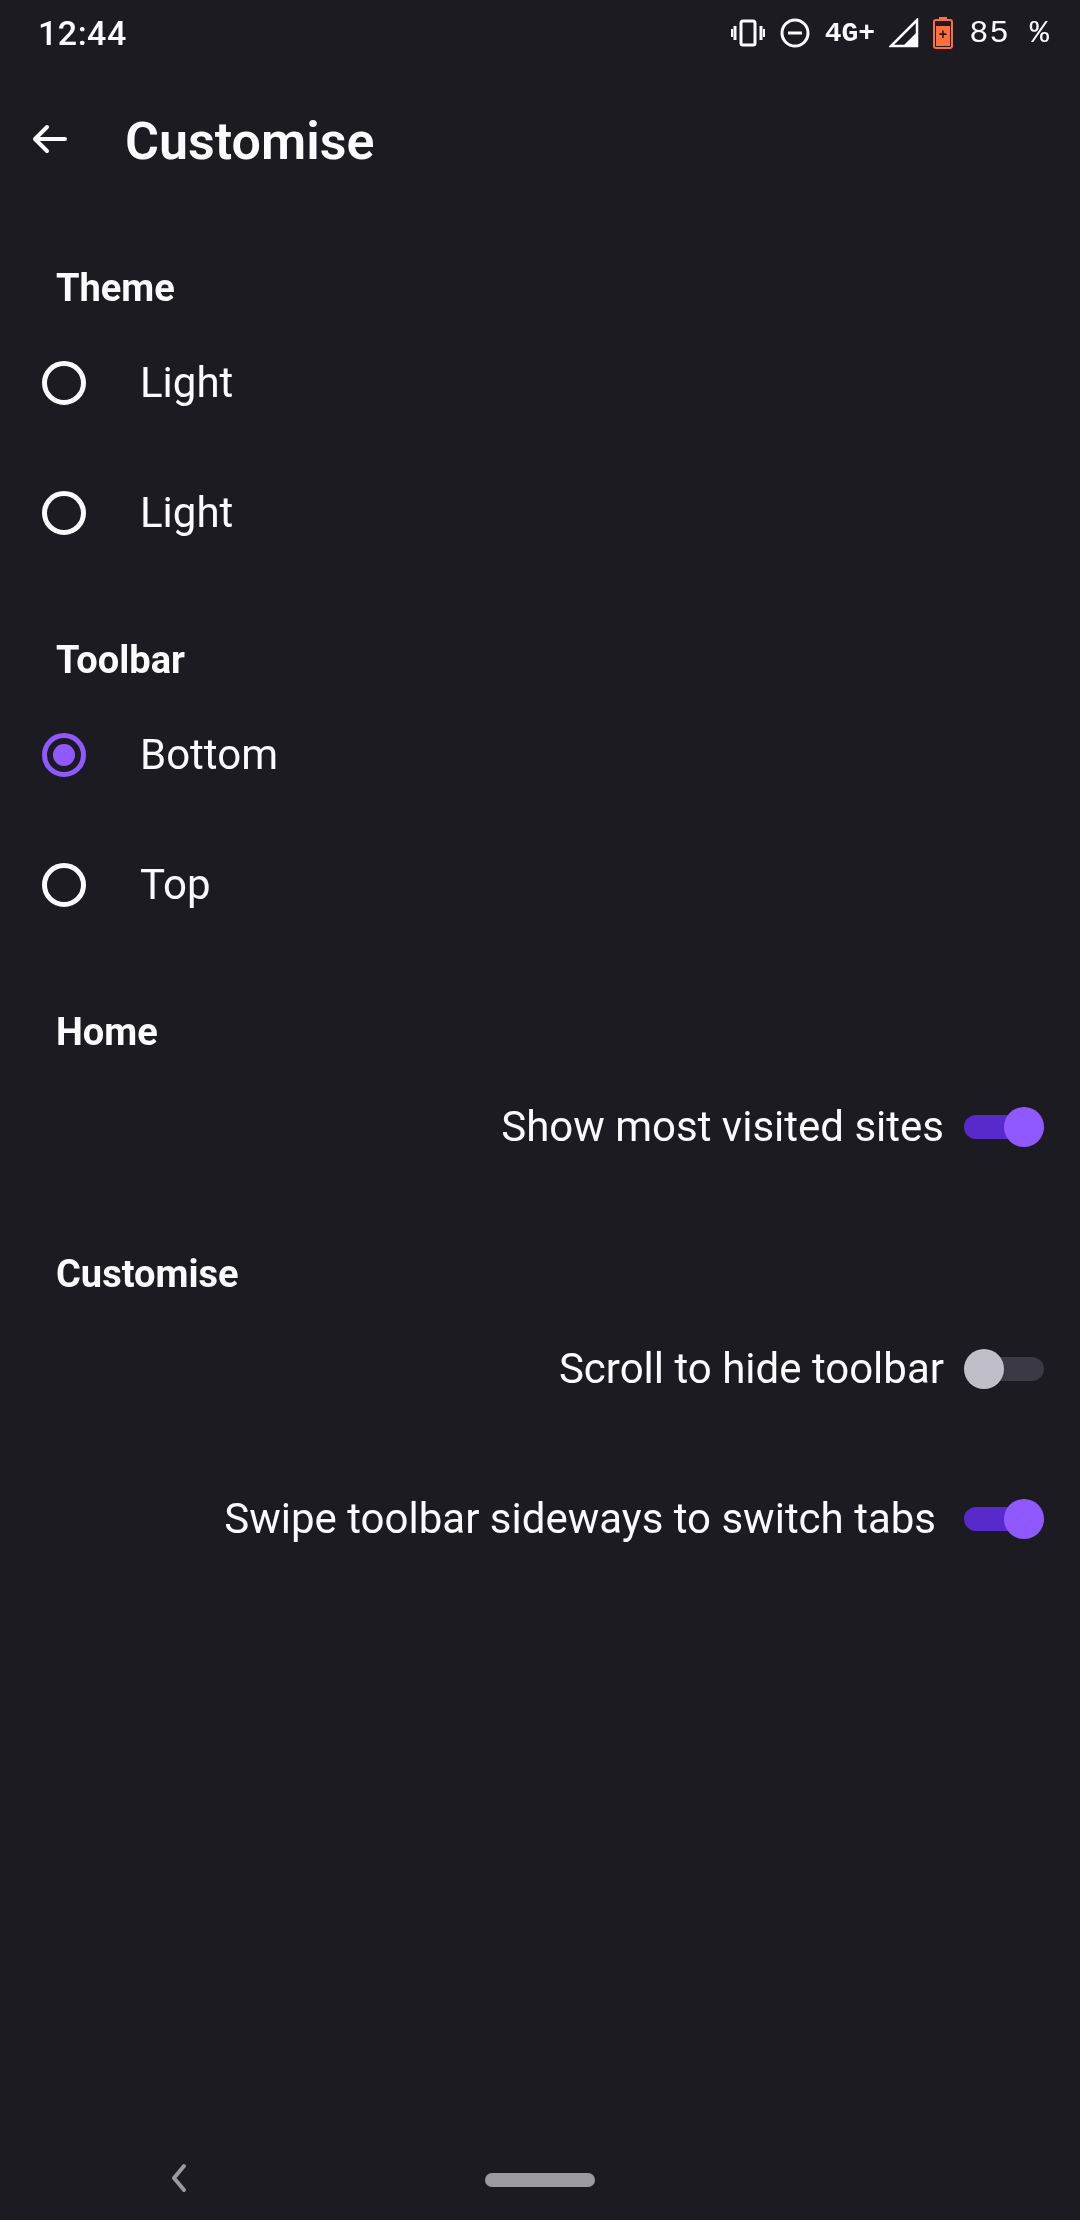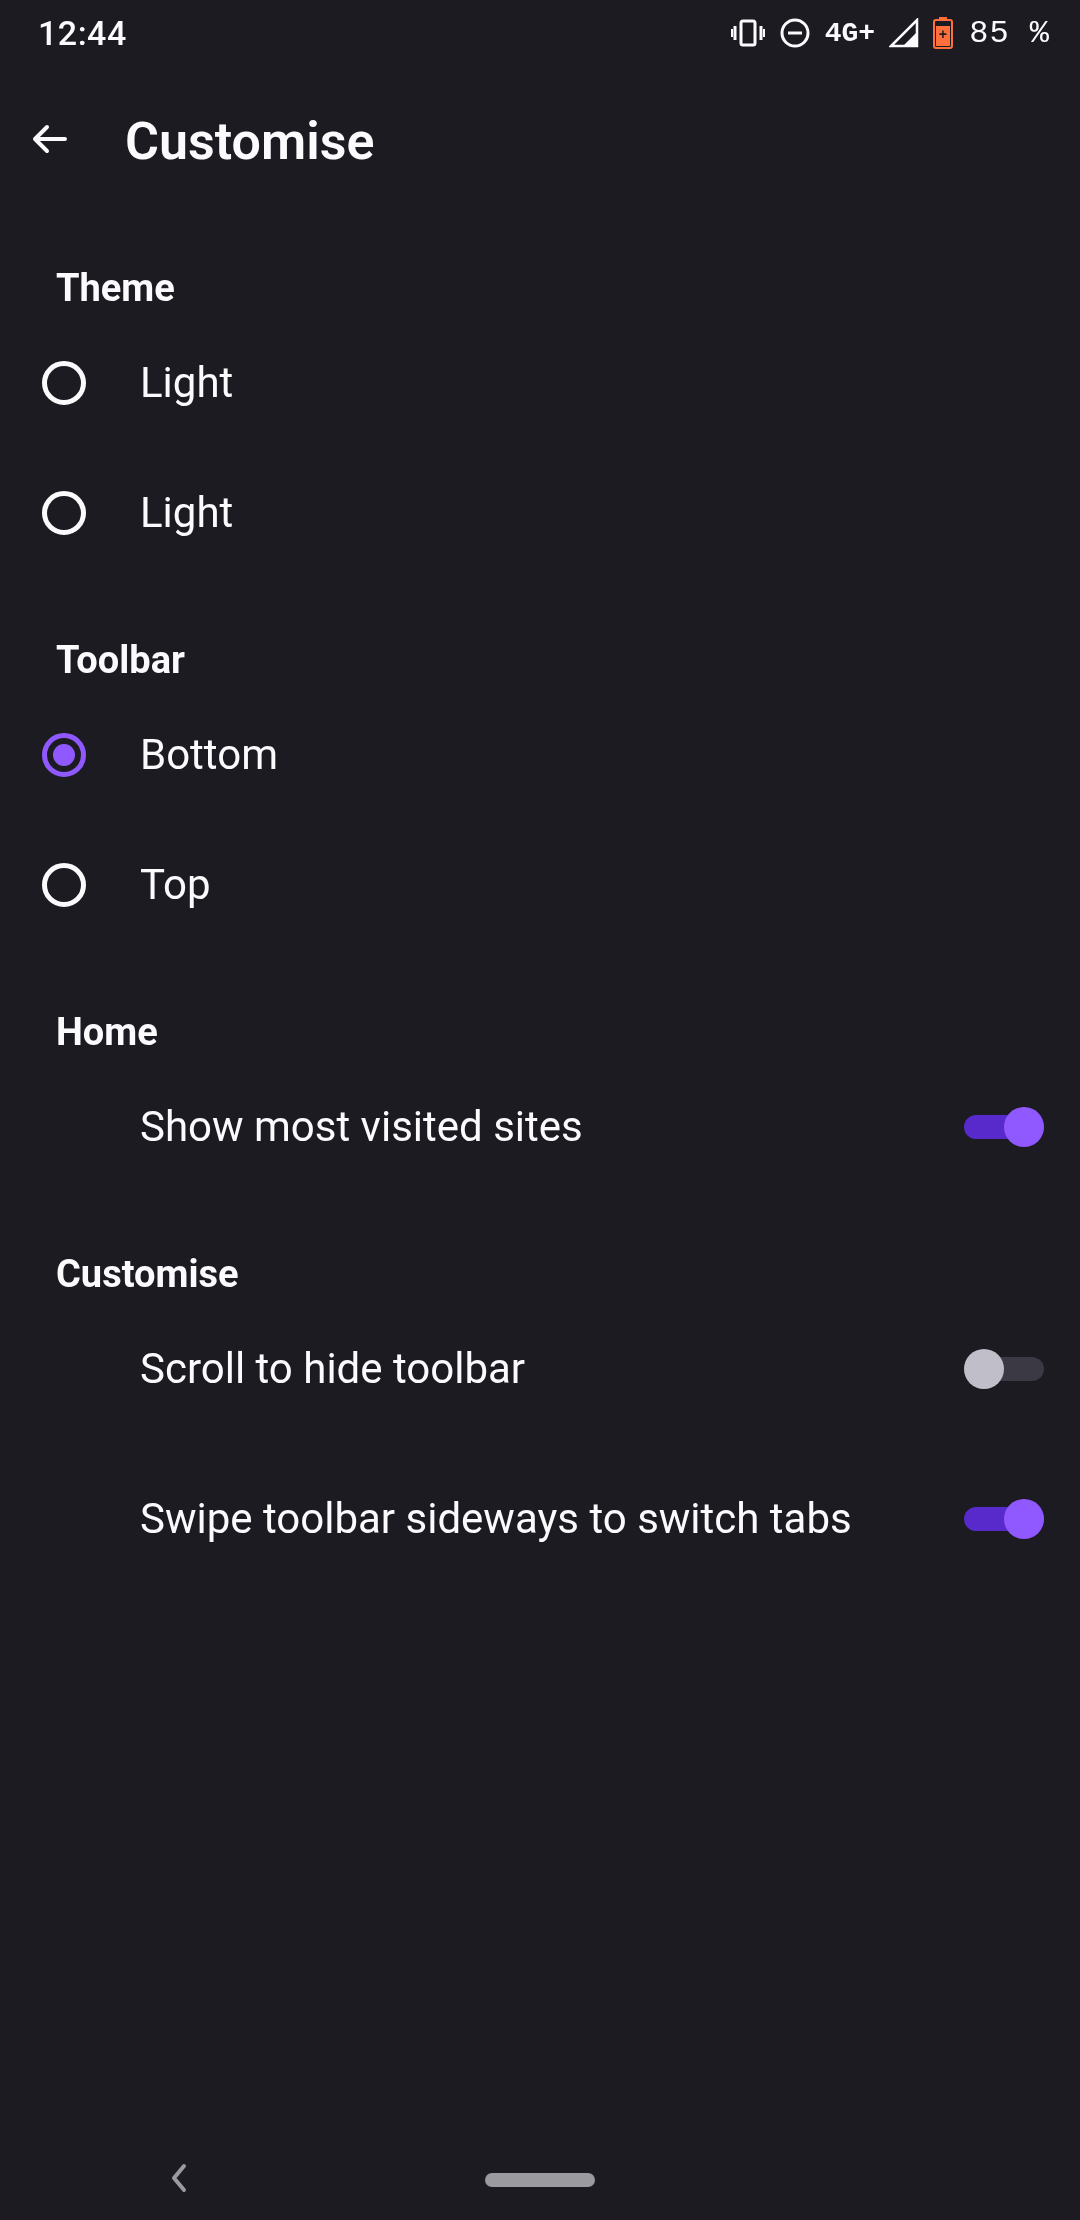--- a/index.html
+++ b/index.html
@@ -80,21 +80,21 @@
       margin-left:2px;
     }
     .radio.selected { border-color: #9059ff; }
     .radio.selected::after {
       content:"";
       position:absolute;
       inset: 6px;
       border-radius:50%;
       background:#9059ff;
     }
-    .pad-left { padding-left: 140px; }
+    .pad-left { padding-left: 140px; text-align: right; }
     .switch {
       width: 80px; height: 40px; position: relative;
     }
     .switch-track {
       position:absolute; top:8px; left:0; right:0; height:24px;
       border-radius: 20px;
       background:#3a3944;
     }
     .switch-thumb {
       position:absolute; top:0; width:40px; height:40px;

